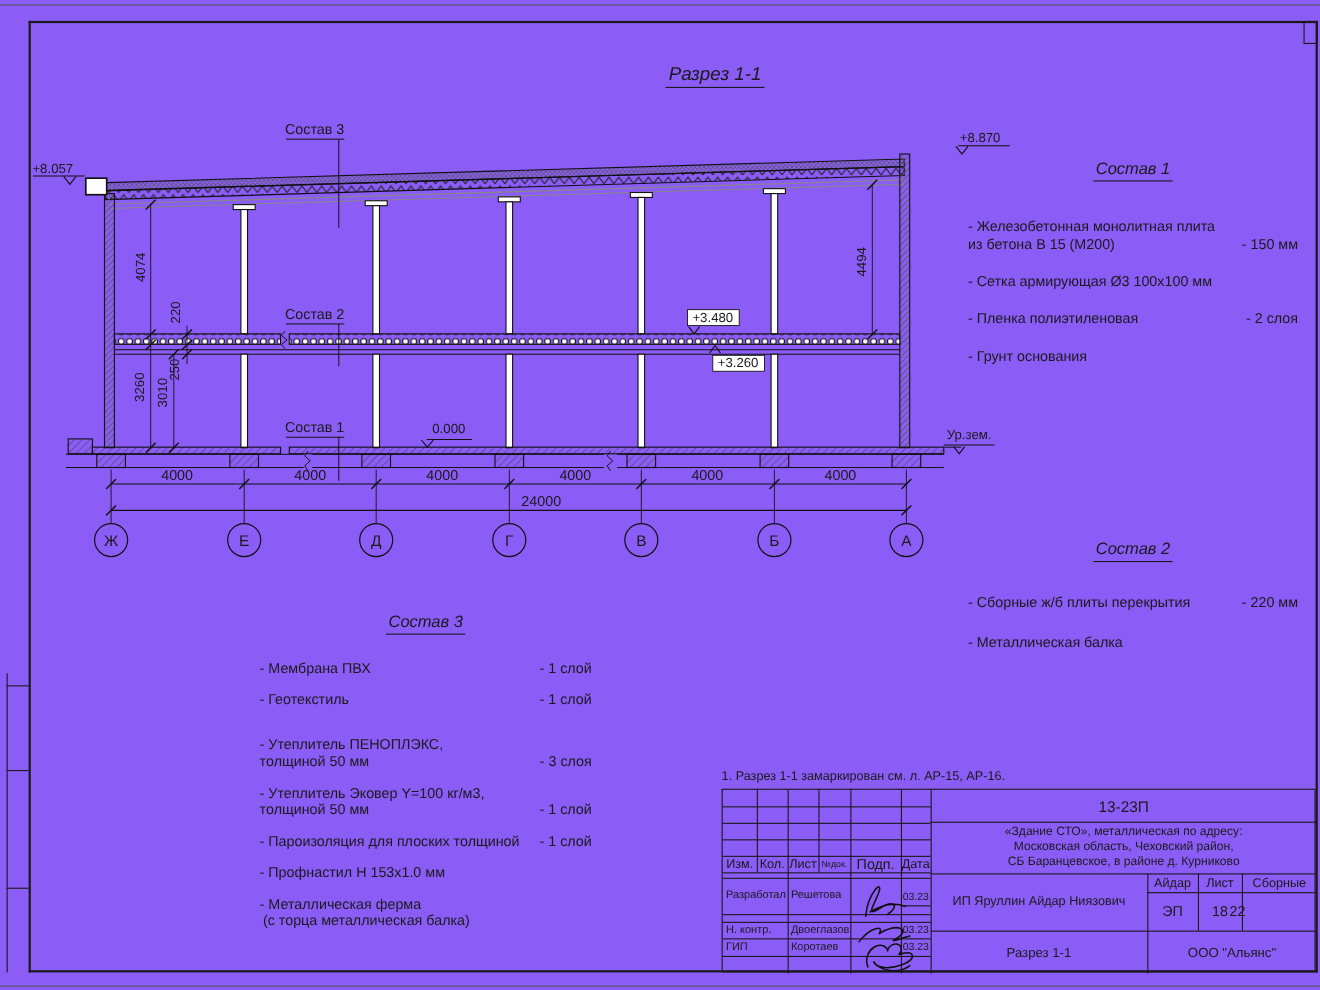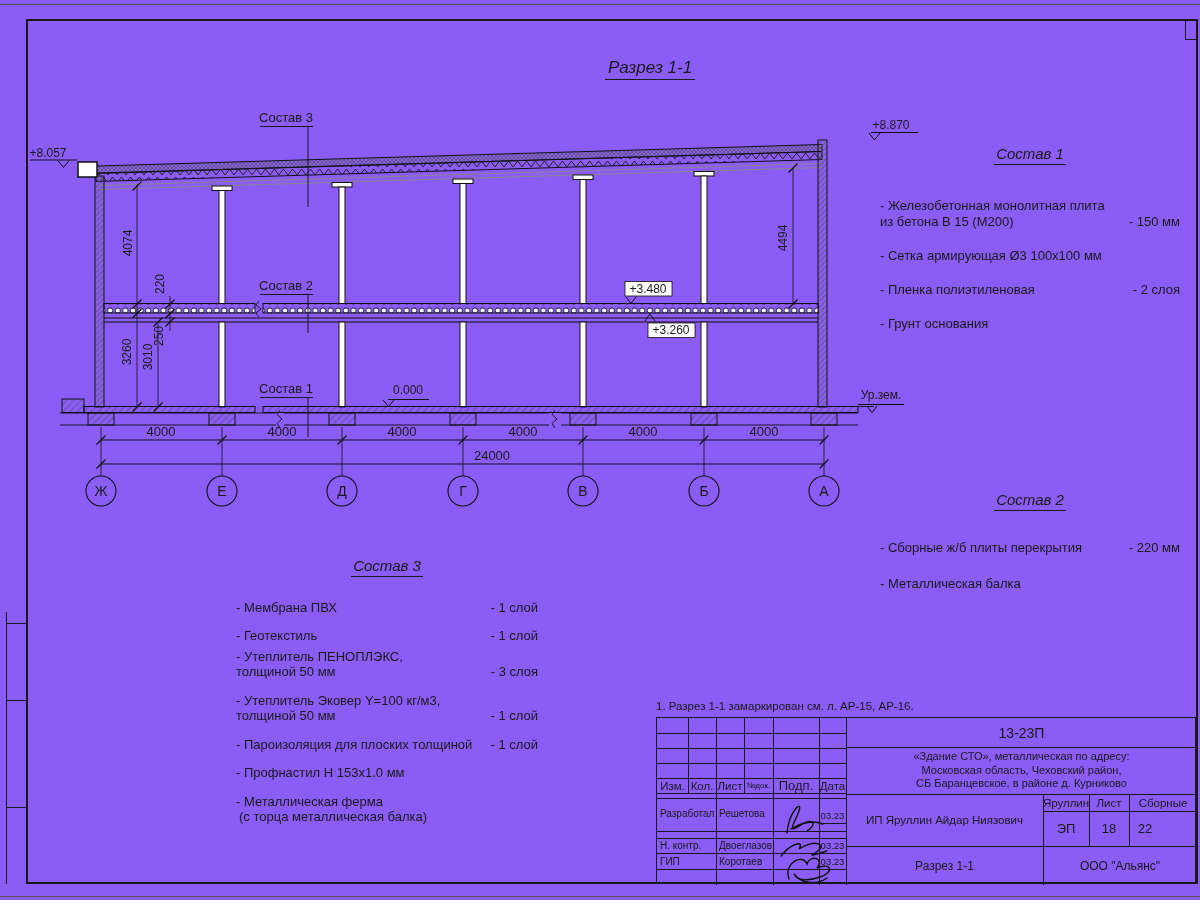--- a/index.html
+++ b/index.html
@@ -295,21 +295,21 @@
   </div>
 
   <div class="sostav" style="left:236px;top:558px;width:302px;line-height:15.5px;">
     <div class="hd" style="margin-bottom:26px;"><span>Состав 3</span></div>
     <div class="item" style="margin-bottom:13px;justify-content:space-between;">
       <div class="txt">
           <span>- Мембрана ПВХ</span>
         </div>
       <div class="val">- 1 слой</div>
     </div>
-    <div class="item" style="margin-bottom:5px;">
+    <div class="item" style="margin-bottom:25px;">
       <div class="txt">
           <span>- Геотекстиль</span>
         </div>
       <div class="val">- 1 слой</div>
     </div>
     <div class="item" style="margin-bottom:13px;">
       <div class="txt">
           <span>- Утеплитель ПЕНОПЛЭКС,</span>
           <span>толщиной 50 мм</span>
         </div>
@@ -399,23 +399,23 @@
       </g>
     </svg>
 
     <div class="cell" style="left:189px;top:0;width:351px;height:29px;font-size:14px;">13-23П</div>
     <div class="abs" style="left:189px;top:32px;width:351px;text-align:center;font-size:11px;line-height:13.5px;">
       <div>«Здание СТО», металлическая по адресу:</div>
       <div>Московская область, Чеховский район,</div>
       <div>СБ Баранцевское, в районе д. Курниково</div>
     </div>
     <div class="cell" style="left:189px;top:76px;width:197px;height:52px;font-size:11.5px;">ИП Яруллин Айдар Ниязович</div>
-    <div class="cell" style="left:386px;top:76px;width:46px;height:17px;font-size:11.5px;">Яруллин</div>
+    <div class="cell" style="left:386px;top:76px;width:46px;height:17px;font-size:11.5px;">Айдар</div>
     <div class="cell" style="left:432px;top:76px;width:40px;height:17px;font-size:11.5px;">Лист</div>
     <div class="cell" style="left:472px;top:76px;width:68px;height:17px;font-size:11.5px;">Сборные</div>
     <div class="cell" style="left:386px;top:93px;width:46px;height:35px;font-size:13px;">ЭП</div>
     <div class="cell" style="left:432px;top:93px;width:40px;height:35px;font-size:13px;">18</div>
-    <div class="cell" style="left:464px;top:93px;width:48px;height:35px;font-size:13px;">22</div>
+    <div class="cell" style="left:444px;top:93px;width:48px;height:35px;font-size:13px;">22</div>
     <div class="cell" style="left:189px;top:128px;width:197px;height:39px;font-size:12px;">Разрез 1-1</div>
     <div class="cell" style="left:386px;top:128px;width:154px;height:39px;font-size:12px;">ООО "Альянс"</div>
   </div>
 
 </div>
 
 </body></html>

